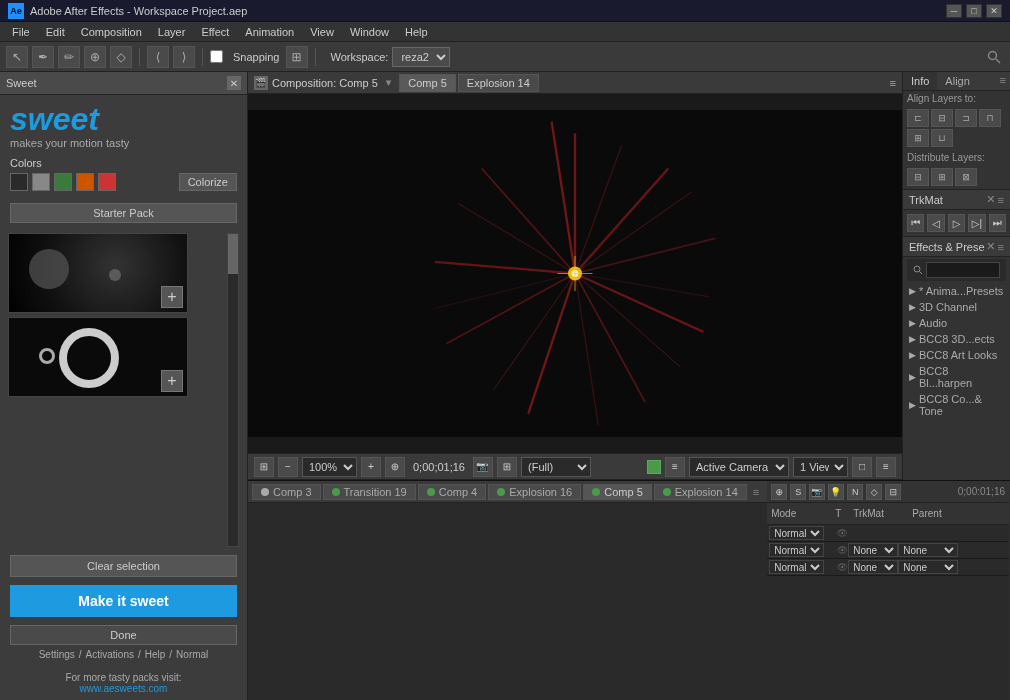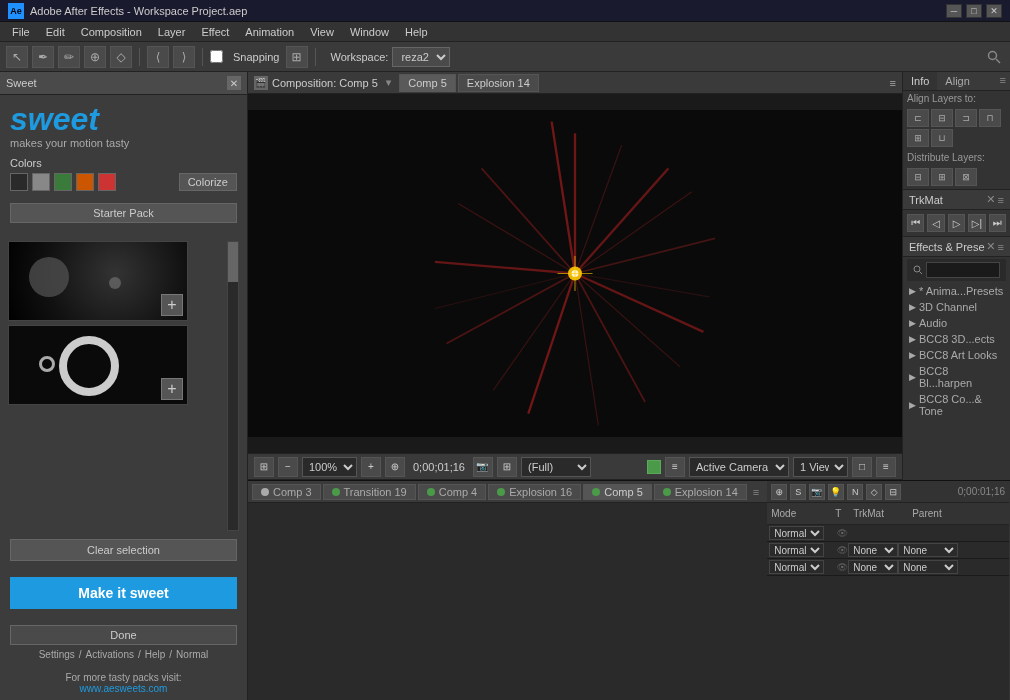--- a/index.html
+++ b/index.html
@@ -215,21 +215,21 @@
       border: 1px solid #666;
       color: #ccc;
       font-size: 11px;
       padding: 2px 8px;
       cursor: pointer;
       margin-left: auto;
     }
     .starter-pack-btn {
       display: block;
       width: calc(100% - 20px);
-      margin: 0 10px 14px;
+      margin: 0 10px 6px;
       background: #555;
       border: 1px solid #666;
       color: #ccc;
       font-size: 11px;
       padding: 3px 8px;
       cursor: pointer;
       text-align: center;
     }
     #presets-area {
       flex: 1;
@@ -339,21 +339,21 @@
       border: 1px solid #666;
       color: #ccc;
       font-size: 11px;
       padding: 4px 8px;
       cursor: pointer;
       text-align: center;
     }
     #make-it-sweet-btn {
       display: block;
       width: calc(100% - 20px);
-      margin: 12px 10px;
+      margin: 4px 10px;
       background: #1e9be0;
       border: none;
       color: #fff;
       font-size: 14px;
       font-weight: bold;
       padding: 8px 22px;
       cursor: pointer;
       text-align: center;
     }
     #done-btn {

